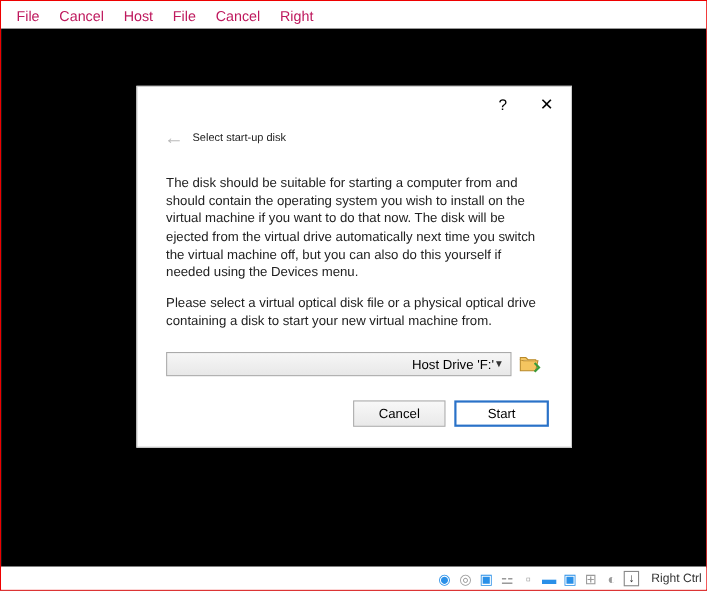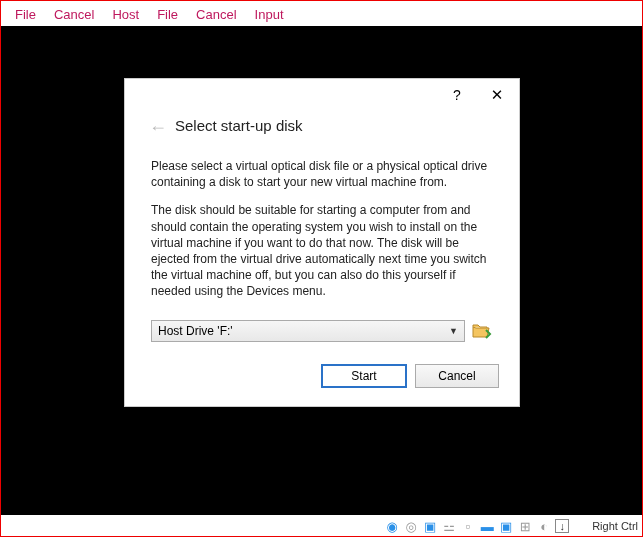--- a/index.html
+++ b/index.html
@@ -62,21 +62,21 @@
     display: flex;
     align-items: center;
     gap: 8px;
     padding: 4px 24px 12px 24px;
   }
   .back-arrow {
     font-size: 18px;
     color: #bbb;
   }
   .dlg-title {
-    font-size: 15px;
+    font-size: 10px;
     color: #222;
   }
   .dlg-body {
     padding: 10px 26px 4px 26px;
     color: #222;
     font-size: 12px;
     line-height: 1.35;
   }
   .dlg-body p { margin-bottom: 12px; }
   .drive-row {
@@ -86,21 +86,21 @@
     padding: 0 26px 8px 26px;
     margin-top: 4px;
   }
   .drive-select {
     flex: 1;
     height: 22px;
     border: 1px solid #aaa;
     background: linear-gradient(#f6f6f6,#e8e8e8);
     display: flex;
     align-items: center;
-    justify-content: space-between;
+    justify-content: flex-end;
     padding: 0 6px;
     font-size: 12px;
     cursor: pointer;
   }
   .drive-select .caret {
     font-size: 9px;
     color: #333;
   }
   .browse-btn {
     width: 22px;
@@ -160,67 +160,67 @@
   .capture {
     border: 1px solid #888;
     width: 14px;
     height: 14px;
     display: inline-flex;
     align-items: center;
     justify-content: center;
     font-size: 11px;
   }
   .hostkey {
-    margin-left: 20px;
+    margin-left: 8px;
     color: #333;
   }
 </style>
 </head>
 <body>
 
 <div class="menubar">
   <span>File</span>
   <span>Cancel</span>
   <span>Host</span>
   <span>File</span>
   <span>Cancel</span>
-  <span>Input</span>
+  <span>Right</span>
 </div>
 
 <div class="vm-area"></div>
 
 <div class="dialog">
   <div class="dlg-titlebar">
     <div class="tbtn">?</div>
     <div class="tbtn close">✕</div>
   </div>
   <div class="dlg-header">
     <span class="back-arrow">←</span>
     <span class="dlg-title">Select start-up disk</span>
   </div>
   <div class="dlg-body">
+    <p>The disk should be suitable for starting a computer from and should contain the operating system you wish to install on the virtual machine if you want to do that now. The disk will be ejected from the virtual drive automatically next time you switch the virtual machine off, but you can also do this yourself if needed using the Devices menu.</p>
     <p>Please select a virtual optical disk file or a physical optical drive containing a disk to start your new virtual machine from.</p>
-    <p>The disk should be suitable for starting a computer from and should contain the operating system you wish to install on the virtual machine if you want to do that now. The disk will be ejected from the virtual drive automatically next time you switch the virtual machine off, but you can also do this yourself if needed using the Devices menu.</p>
   </div>
   <div class="drive-row">
     <div class="drive-select">
       <span>Host Drive 'F:'</span>
       <span class="caret">▼</span>
     </div>
     <div class="browse-btn">
       <svg width="20" height="18" viewBox="0 0 20 18">
         <path d="M1 5 L1 15 L15 15 L17 6 L4 6 Z" fill="#f4c560" stroke="#b8892a" stroke-width="1"></path>
         <path d="M1 5 L1 3 L6 3 L8 5 L15 5 L15 6" fill="#f4c560" stroke="#b8892a" stroke-width="1"></path>
         <path d="M14 16 L18 12 L14 8" fill="none" stroke="#3a9b3a" stroke-width="2"></path>
       </svg>
     </div>
   </div>
   <div class="dlg-footer">
+    <div class="btn">Cancel</div>
     <div class="btn primary">Start</div>
-    <div class="btn">Cancel</div>
   </div>
 </div>
 
 <div class="statusbar">
   <span class="sicon blue">◉</span>
   <span class="sicon">◎</span>
   <span class="sicon blue">▣</span>
   <span class="sicon">⚍</span>
   <span class="sicon">▫</span>
   <span class="sicon blue">▬</span>

